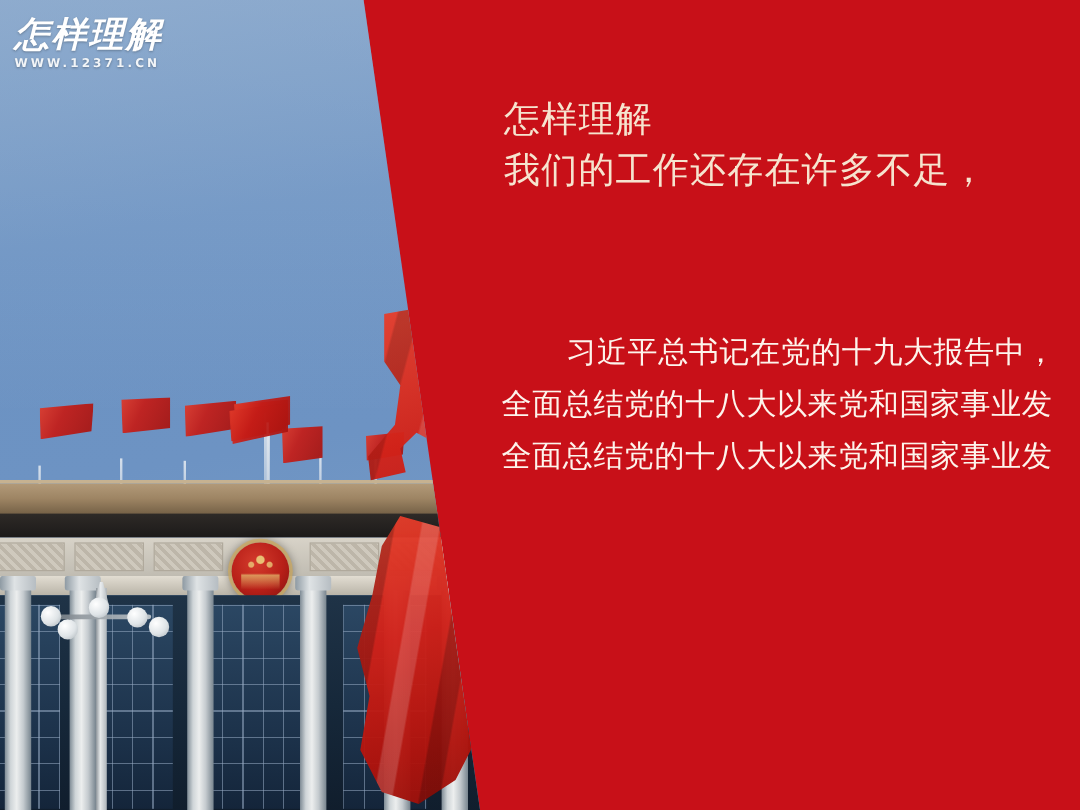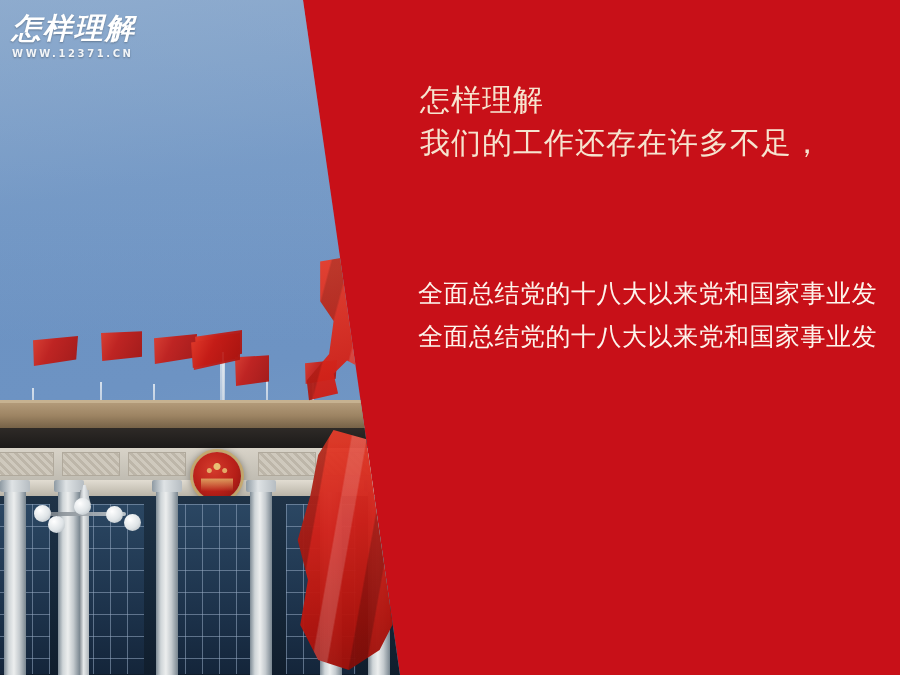--- a/index.html
+++ b/index.html
@@ -318,17 +318,18 @@
     <div class="logo-cn">怎样理解</div>
     <div class="logo-url">WWW.12371.CN</div>
   </div>
 
   <div id="headline">
     <div class="hl">怎样理解</div>
     <div class="hl">我们的工作还存在许多不足，</div>
   </div>
 
   <div id="bodytext">
+    <div class="bl indent">习近平总书记在党的十九大报告中，</div>
     <div class="bl">全面总结党的十八大以来党和国家事业发</div>
     <div class="bl">全面总结党的十八大以来党和国家事业发</div>
   </div>
 
 </div>
 
 </body></html>

